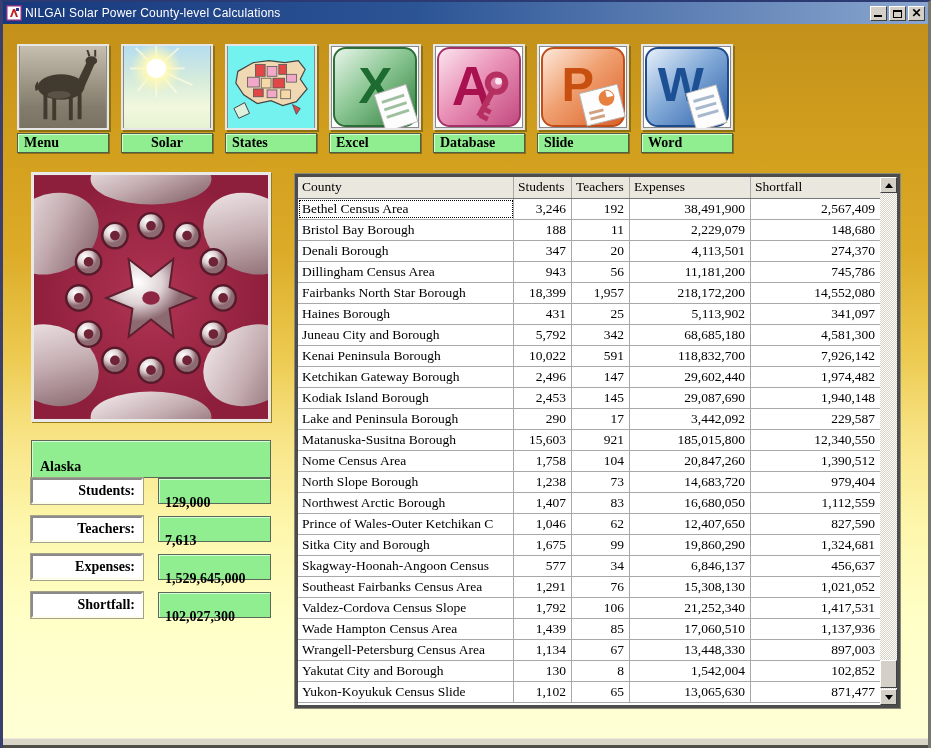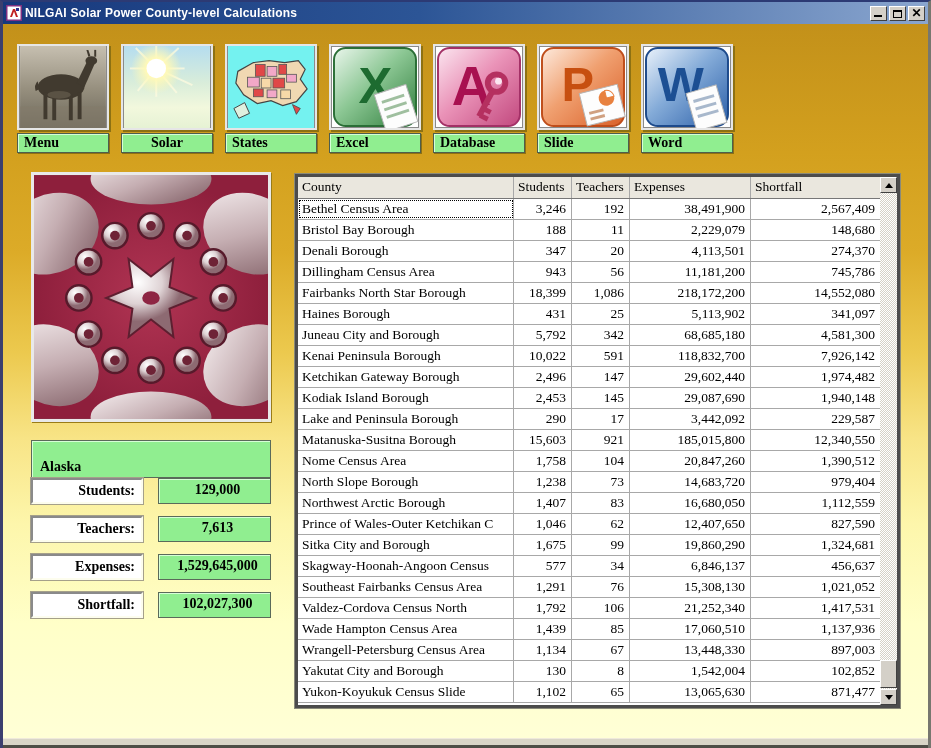--- a/index.html
+++ b/index.html
@@ -5,21 +5,21 @@
   * { margin:0; padding:0; box-sizing:border-box; }
   html,body { width:931px; height:748px; overflow:hidden; background:#000;
     font-family:"Liberation Serif","DejaVu Serif",serif; }
   .win { width:931px; height:748px; position:relative;
     border-left:3px solid #3b3f6e; border-right:3px solid #77776f; border-top:2px solid #2c3a74; }
   
   .titlebar { height:22px; display:flex; align-items:center; padding:0 3px;
     background:linear-gradient(90deg,#17387c 0%,#2c5596 45%,#8aa6cf 100%); }
   .titlebar .ticon { width:16px; height:16px; margin-right:3px; flex:0 0 auto; }
   .title-text { color:#fff; font-family:"Liberation Sans","DejaVu Sans",sans-serif;
-    font-size:12px; font-weight:bold; letter-spacing:.2px; flex:1 1 auto;
+    font-size:12px; font-weight:normal; letter-spacing:.2px; flex:1 1 auto;
     white-space:nowrap; overflow:hidden; }
   .winbtns { display:flex; gap:2px; }
   .wbtn { width:17px; height:15px; background:#d4d0c8; position:relative;
     border:1px solid; border-color:#fff #404040 #404040 #fff; cursor:default; }
   .wbtn .mingl { position:absolute; left:3px; bottom:3px; width:8px; height:2px; background:#000; }
   .wbtn .maxgl { position:absolute; left:3px; top:3px; width:9px; height:8px;
     border:1px solid #000; border-top:2px solid #000; }
   .wbtn .clsgl { position:absolute; left:0; top:-1px; width:100%; text-align:center;
     font-family:"Liberation Sans",sans-serif; font-size:12px; font-weight:bold; color:#000; }
   
@@ -41,21 +41,21 @@
   .fractal-frame svg { display:block; width:100%; height:100%; }
   
   .state-bar { position:absolute; left:28px; top:416px; width:240px; height:24px;
     background:#90ee90; border:1px solid #5a6a5a; box-shadow:inset 1px 1px 0 #d6ffd6;
     font-weight:bold; font-size:14px; padding:18px 8px; color:#000; }
   .fieldrow-label { position:absolute; left:28px; width:112px; height:26px; background:#fff;
     border:2px solid; border-color:#8a8a8a #fdfdee #fdfdee #8a8a8a; box-shadow:0 0 0 1px #a5a08a;
     font-weight:bold; font-size:14px; text-align:right; padding:3px 6px 0 0; color:#000; }
   .fieldrow-value { position:absolute; left:155px; width:113px; height:26px; background:#90ee90;
     border:1px solid #5a6a5a; box-shadow:inset 1px 1px 0 #d6ffd6;
-    font-weight:bold; font-size:14px; text-align:center; padding:3px 0 0 6px; color:#000; }
+    font-weight:bold; font-size:14px; text-align:left; padding:16px 0 0 6px; color:#000; }
   
   .grid-wrap { position:absolute; left:292px; top:150px; width:605px; height:534px;
     border:3px solid #4c4c4c; background:#fff; box-shadow:0 0 0 1px #8a8a7a; }
   .grid { position:absolute; left:0; top:0; right:17px; bottom:0; overflow:hidden; }
   .tr { display:flex; height:21px; border-bottom:1px solid #a8a8a8; background:#fff; }
   .tr.head { height:22px; background:#eae7de; border-bottom:1px solid #777; }
   .td { font-size:13.5px; color:#000; line-height:20px; border-right:1px solid #a8a8a8;
     white-space:nowrap; overflow:hidden; }
   .tr.head .td { font-size:13.5px; padding-left:4px; }
   .c0 { width:216px; padding-left:4px; }
@@ -403,21 +403,21 @@
             <div class="tr">
               <div class="td c0">Dillingham Census Area</div>
               <div class="td c1 num">943</div>
               <div class="td c2 num">56</div>
               <div class="td c3 num">11,181,200</div>
               <div class="td c4 num">745,786</div>
             </div>
             <div class="tr">
               <div class="td c0">Fairbanks North Star Borough</div>
               <div class="td c1 num">18,399</div>
-              <div class="td c2 num">1,086</div>
+              <div class="td c2 num">1,957</div>
               <div class="td c3 num">218,172,200</div>
               <div class="td c4 num">14,552,080</div>
             </div>
             <div class="tr">
               <div class="td c0">Haines Borough</div>
               <div class="td c1 num">431</div>
               <div class="td c2 num">25</div>
               <div class="td c3 num">5,113,902</div>
               <div class="td c4 num">341,097</div>
             </div>
@@ -506,21 +506,21 @@
               <div class="td c4 num">456,637</div>
             </div>
             <div class="tr">
               <div class="td c0">Southeast Fairbanks Census Area</div>
               <div class="td c1 num">1,291</div>
               <div class="td c2 num">76</div>
               <div class="td c3 num">15,308,130</div>
               <div class="td c4 num">1,021,052</div>
             </div>
             <div class="tr">
-              <div class="td c0">Valdez-Cordova Census North</div>
+              <div class="td c0">Valdez-Cordova Census Slope</div>
               <div class="td c1 num">1,792</div>
               <div class="td c2 num">106</div>
               <div class="td c3 num">21,252,340</div>
               <div class="td c4 num">1,417,531</div>
             </div>
             <div class="tr">
               <div class="td c0">Wade Hampton Census Area</div>
               <div class="td c1 num">1,439</div>
               <div class="td c2 num">85</div>
               <div class="td c3 num">17,060,510</div>

